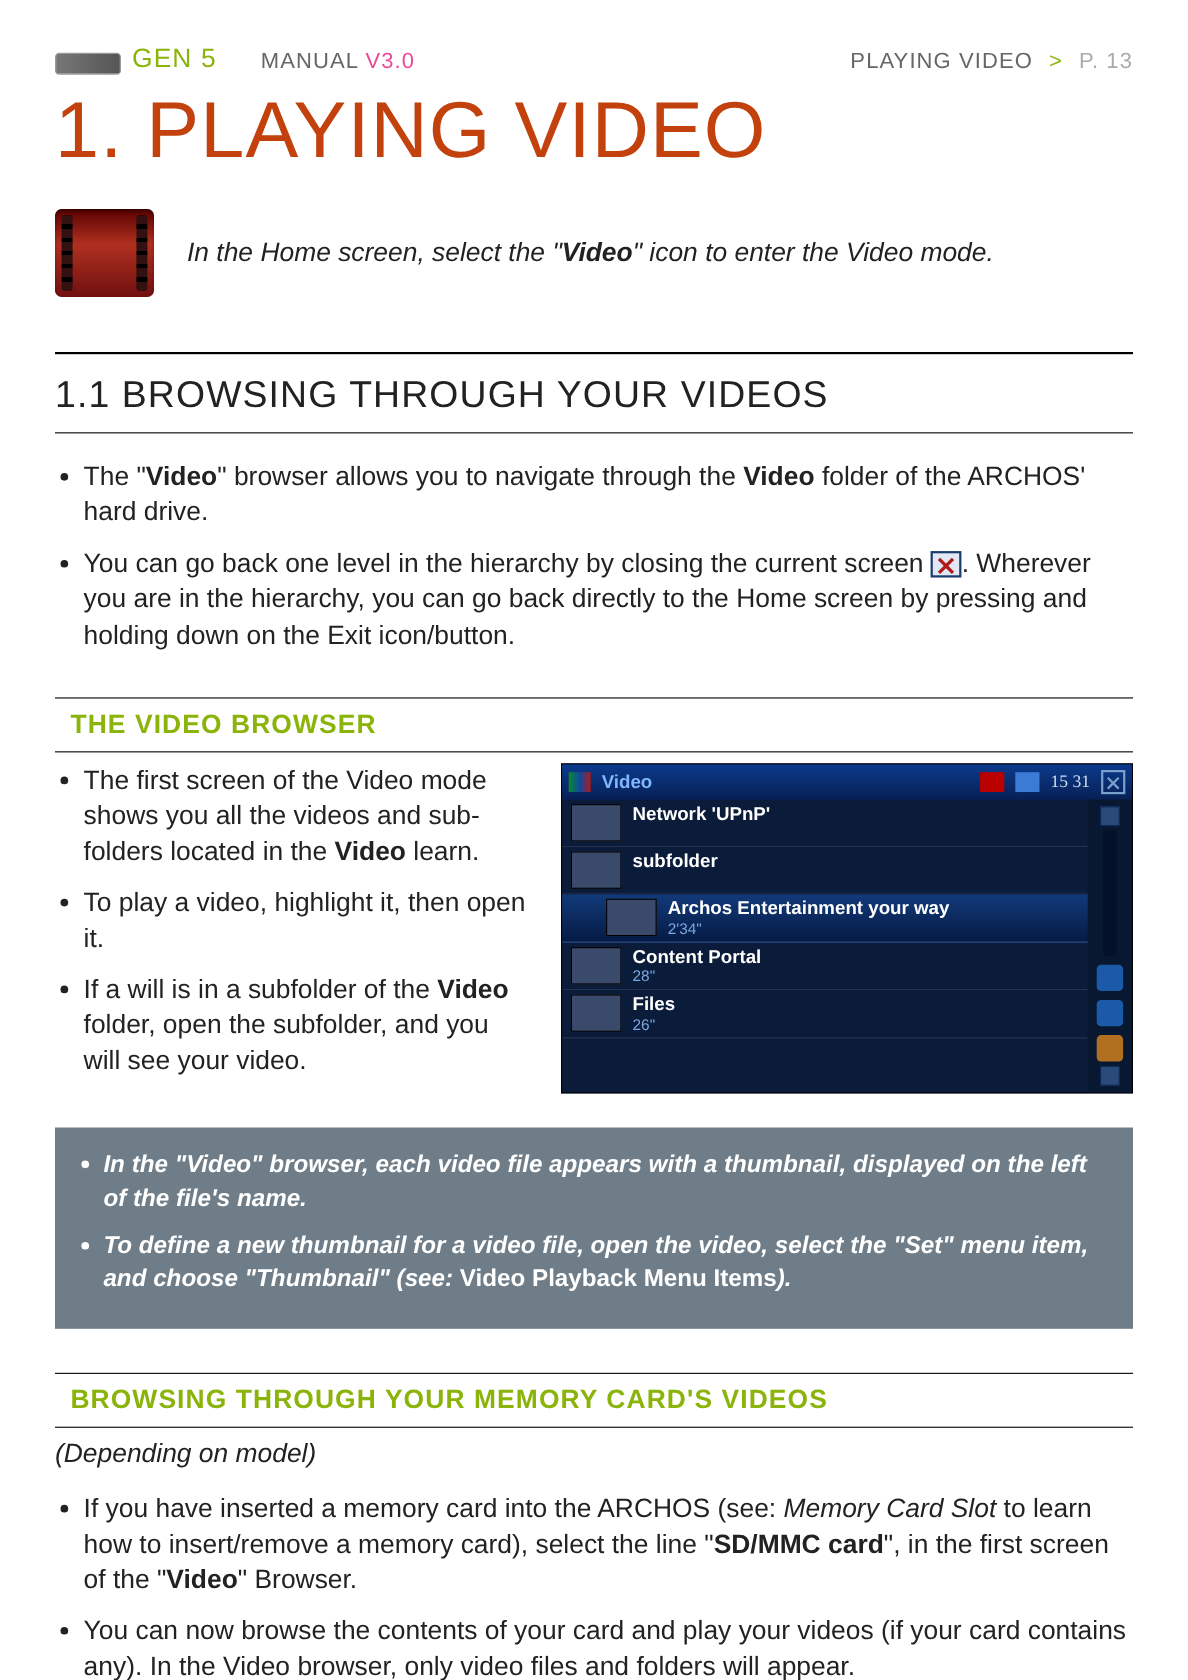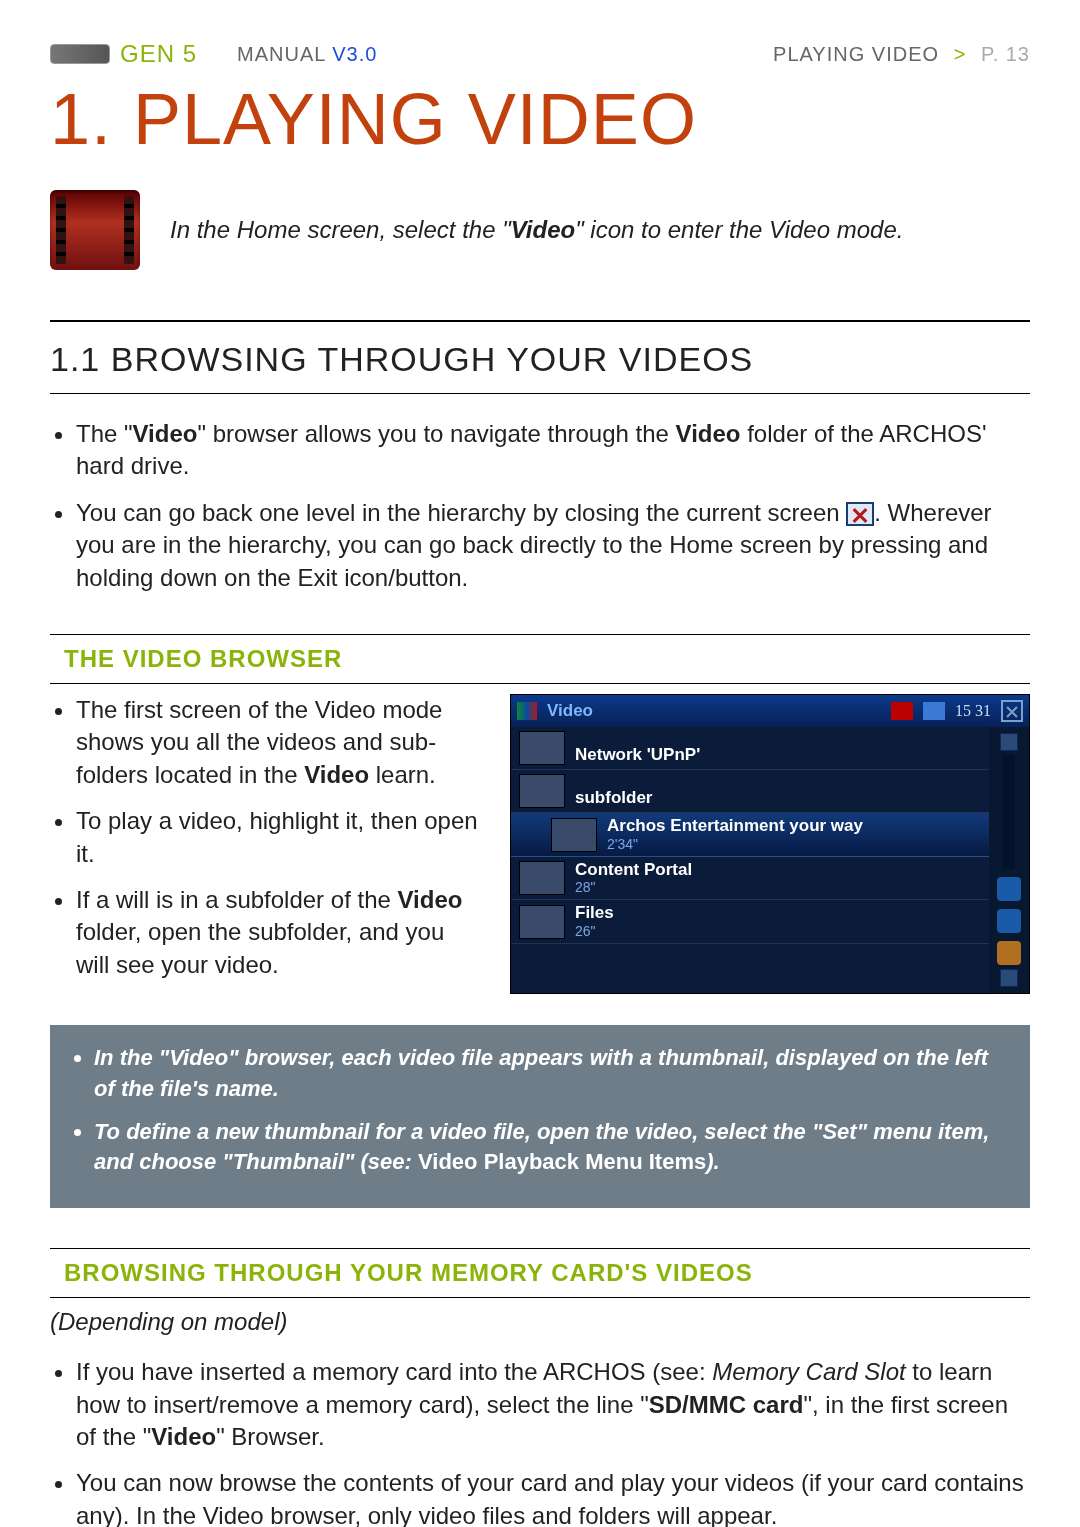--- a/index.html
+++ b/index.html
@@ -1,22 +1,22 @@
 <!DOCTYPE html>
 <html><head>
 <meta charset="utf-8">
 <style>
   * { box-sizing: border-box; margin: 0; padding: 0; }
   html, body { width: 1080px; background: #fff; font-family: Arial, Helvetica, sans-serif; color: #222; }
   .page { padding: 40px 50px 50px 50px; position: relative; }
-  .topbar { display: flex; align-items: center; font-size: 20px; letter-spacing: 1px; margin-bottom: 10px; }
+  .topbar { display: flex; align-items: flex-end; font-size: 20px; letter-spacing: 1px; margin-bottom: 10px; }
   .logo-box { width: 60px; height: 20px; background: linear-gradient(90deg,#777,#555); border:1px solid #999; border-radius:4px; margin-right: 10px; display:inline-block; vertical-align:middle; }
   .gen5 { color: #8bb40a; font-weight: 300; font-size: 24px; margin-right: 40px; font-stretch: condensed; }
   .manual { color: #666; font-size: 20px; }
-  .manual .ver { color:#1d4ed8; }
+  .manual .ver { color:#ec4899; }
   .spacer { flex: 1; }
   .crumb { font-size: 20px; color:#666; }
   .crumb .sep { color: #8bb40a; padding: 0 8px; }
   .crumb .pg { color: #aaa; }
   h1.main-title {
     color: #c2410c;
     font-weight: 300;
     font-size: 72px;
     letter-spacing: 1px;
     margin: 10px 0 30px 0;
@@ -74,21 +74,21 @@
   .ss-top { height:32px; background:linear-gradient(#0b3a8c,#072055); display:flex; align-items:center; padding:0 6px; gap:10px; }
   .ss-title { color:#7fb8ff; font-weight:bold; font-size:17px; flex:1; }
   .ss-ico { width:22px; height:18px; display:inline-block; }
   .ss-ico.flag { background:#b00; }
   .ss-ico.batt { background:#3b7bd6; }
   .ss-clock { font-size:16px; color:#cde;font-family:Liberation Serif, serif; }
   .ss-close { width:22px; height:22px; border:2px solid #7aa0cc; position:relative; }
   .ss-close::before,.ss-close::after{content:"";position:absolute;left:2px;right:2px;top:50%;height:2px;background:#7aa0cc;}
   .ss-close::before{transform:rotate(45deg);} .ss-close::after{transform:rotate(-45deg);}
   .ss-list { position:absolute; top:32px; bottom:0; left:0; right:40px; overflow:hidden; }
-  .ss-row { display:flex; align-items:flex-end; gap:10px; padding:4px 8px; border-bottom:1px solid rgba(255,255,255,.1); }
+  .ss-row { display:flex; align-items:flex-start; gap:10px; padding:4px 8px; border-bottom:1px solid rgba(255,255,255,.1); }
   .ss-row.sel { background:linear-gradient(#123a7a,#061a44);padding-left:40px; }
   .ss-thumb { width:46px; height:34px; background:#3a4a6a; border:1px solid #000; }
   .ss-row .t1 { font-size:17px; font-weight:bold; color:#fff; line-height:1.1; }
   .ss-row .t2 { font-size:14px; color:#79a8e0; }
   .ss-side { position:absolute; right:0; top:32px; bottom:0; width:40px; display:flex; flex-direction:column; align-items:center; justify-content:space-between; padding:6px 0; background:#071830; }
   .ss-side .sb { width:18px; height:18px; background:#2a4a7a; border:1px solid #0a2a55; }
   .ss-side .track { flex:1; width:12px; background:#05112a; margin:4px 0; }
   .ss-side .mini { width:24px; height:24px; background:#123a7a; border-radius:4px; margin:4px 0; }
   .note-box {
     background:#6f7d88; color:#fff; padding:18px 22px; margin:30px 0;

